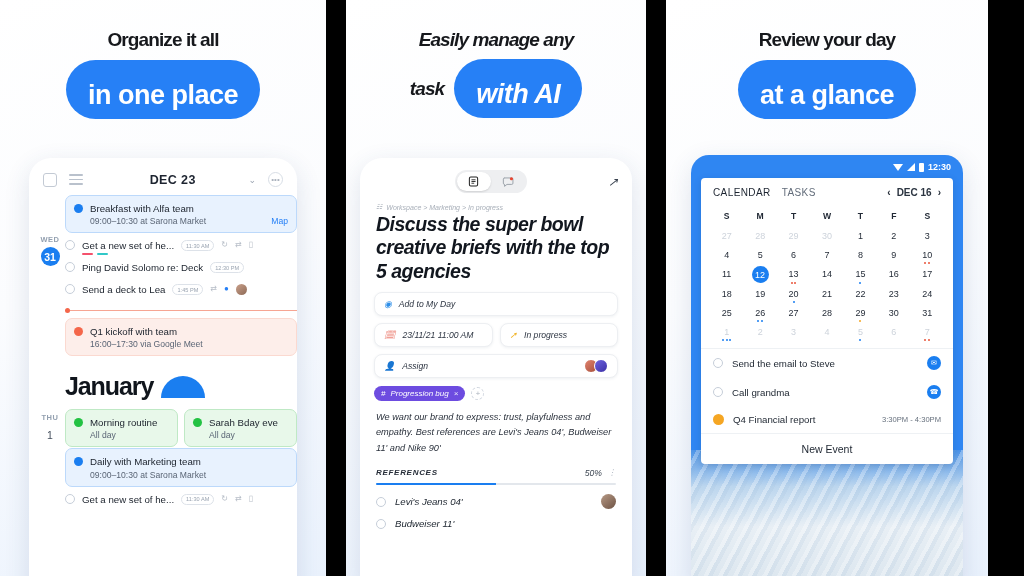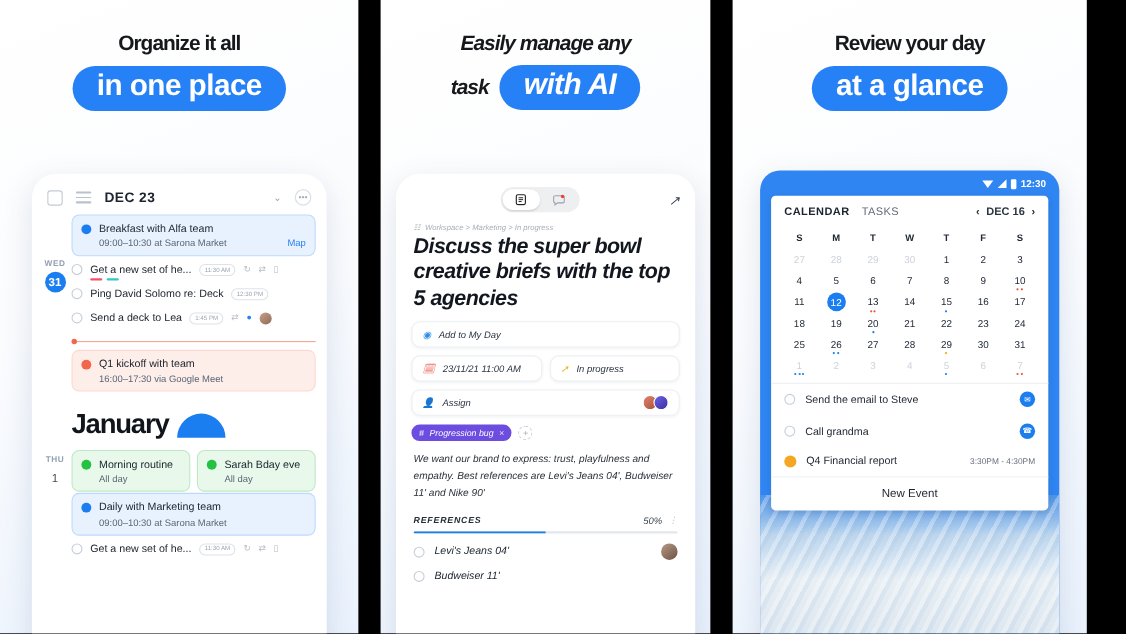--- a/index.html
+++ b/index.html
@@ -13,49 +13,49 @@
   .panel.p1 { width:326px; }
   .panel.gap { width:20px; background:#000; }
   .panel.p2 { width:300px;font-style:italic; }
   .panel.p3 { width:322px; }
 
   
   .headline { padding-top:28px; text-align:center; }
   .hl-line { font-weight:800; font-size:19px; letter-spacing:-0.9px; color:#16181c; line-height:1.22; }
   .pill {
     display:inline-block; background:#2680f6; color:#fff; border-radius:40px;
-    padding:2px 22px 8px; font-weight:800; font-size:27px; letter-spacing:-0.5px;
+    padding:20px 22px 8px; font-weight:800; font-size:27px; letter-spacing:-0.5px;
   }
   .hl-row { display:flex; justify-content:center; align-items:center; gap:10px; margin-top:8px; }
   .hl-row .hl-line { margin:0; }
 
   
   .phone {
     position:absolute; left:50%; transform:translateX(-50%);
     background:#fff; border-radius:22px 22px 0 0; overflow:hidden;
     box-shadow:0 8px 26px rgba(40,70,120,.14);
   }
 
   
   .p1 .phone { top:158px; width:268px; height:440px; }
   .t1-top { display:flex; align-items:center; gap:12px; padding:14px 14px 8px; }
   .t1-sq { width:14px; height:14px; border:1.6px solid #c3cad4; border-radius:3px; }
   .t1-burger { display:flex; flex-direction:column; gap:3px; }
   .t1-burger i { display:block; width:14px; height:1.7px; background:#b9c1cc; border-radius:2px; }
-  .t1-date { flex:1; text-align:left; font-weight:700; font-size:12.5px; color:#1d2430; letter-spacing:.4px; }
+  .t1-date { flex:1; text-align:center; font-weight:700; font-size:12.5px; color:#1d2430; letter-spacing:.4px; }
   .t1-chev { font-size:9px; color:#9aa3b0; margin-left:-14px; }
   .t1-dots { width:15px; height:15px; border:1.3px solid #d7dde5; border-radius:50%; color:#aab2bd; font-size:8px; display:flex; align-items:center; justify-content:center; }
 
   .t1-body { display:flex; padding:0 0 0 6px; }
   .t1-daycol { width:30px; flex:none; padding-top:40px; text-align:center; }
   .t1-dow { font-size:7.5px; font-weight:700; color:#93a0b0; letter-spacing:.5px; }
   .t1-daynum { margin:3px auto 0; width:19px; height:19px; border-radius:50%; background:#1a7ef0; color:#fff;
                font-size:10.5px; font-weight:700; display:flex; align-items:center; justify-content:center; }
   .t1-daynum.plain { background:none; color:#444e5c; font-weight:400; }
-  .t1-list { flex:1; padding-right:10px; }
+  .t1-list { flex:1; }
 
   .ev { border-radius:7px; padding:6px 8px; display:flex; gap:7px; align-items:flex-start; }
   .ev.blue { background:#e8f2fe; border:1px solid #bcd9fb; }
   .ev.red  { background:#fdeeea; border:1px solid #fbd9d0; }
   .ev.green{ background:#e8f8ea; border:1px solid #bfe9c5; }
   .dot { width:9px; height:9px; border-radius:50%; flex:none; margin-top:2px; }
   .dot.blue{background:#1a7ef0;} .dot.red{background:#f4664a;} .dot.green{background:#23c243;}
   .ev-t { font-size:9.7px; color:#1b222c; line-height:1.35; }
   .ev-s { font-size:8.6px; color:#5a6575; margin-top:1px; }
   .ev-map { margin-left:auto; font-size:8.6px; color:#2680f6; align-self:flex-end; }
@@ -117,21 +117,21 @@
       background:linear-gradient(180deg,#4b93e8 0%,#bcd6ee 26%,#e8eff5 55%,#dae5ee 100%); }
   .p3-photo::after{content:"";position:absolute;inset:0;
       background:repeating-linear-gradient(118deg,rgba(255,255,255,.0) 0 5px,rgba(255,255,255,.55) 5px 9px,rgba(150,180,210,.25) 9px 13px);
       opacity:.55;}
   .st { display:flex; align-items:center; justify-content:flex-end; gap:4px; padding:7px 12px 6px; color:#fff; font-size:9px; font-weight:600; position:relative; z-index:2;}
   .st .wifi { width:0;height:0;border-left:5px solid transparent;border-right:5px solid transparent;border-top:7px solid #fff; }
   .st .sig  { width:0;height:0;border-left:8px solid transparent;border-bottom:8px solid #fff; }
   .st .bat  { width:5px;height:9px;background:#fff;border-radius:1px; }
   .card { position:relative; z-index:2; background:#fff; margin:0 10px; border-radius:4px; box-shadow:0 2px 7px rgba(20,50,90,.18); }
   .c-head { display:flex; align-items:center; padding:9px 12px 8px; }
-  .c-head .tab { font-size:10px; font-weight:700; letter-spacing:.4px; color:#1c2430; }
+  .c-head .tab { font-size:10px; font-weight:400; letter-spacing:.4px; color:#1c2430; }
   .c-head .tab.off { font-weight:400; color:#626c7a; margin-left:11px; }
   .c-nav { margin-left:auto; display:flex; align-items:center; gap:6px; font-size:10px; font-weight:700; color:#1c2430; }
   .c-nav span.a { font-weight:700; color:#2b3440; }
   .cal { padding:0 9px 6px; }
   .cal .r { display:flex; }
   .cal .c { flex:1; text-align:center; font-size:9px; color:#1f2733; padding:4.5px 0; position:relative; }
   .cal .c.h { font-weight:700; font-size:8.6px; color:#222a36; padding-bottom:6px; }
   .cal .c.mut { color:#cdd3db; }
   .sel { display:inline-flex; align-items:center; justify-content:center; width:17px; height:17px;
          border-radius:50%; background:#1a7ef0; color:#fff; margin:-3px 0; }

